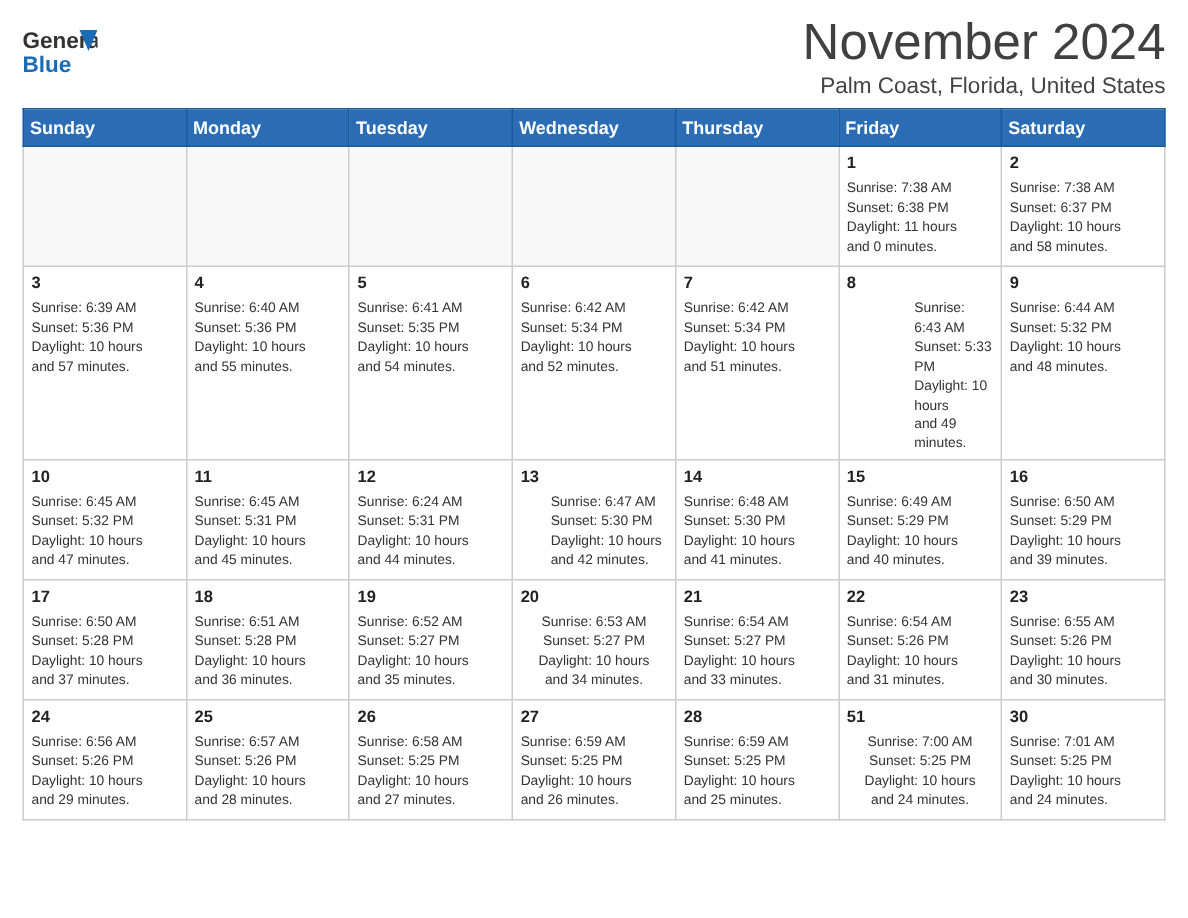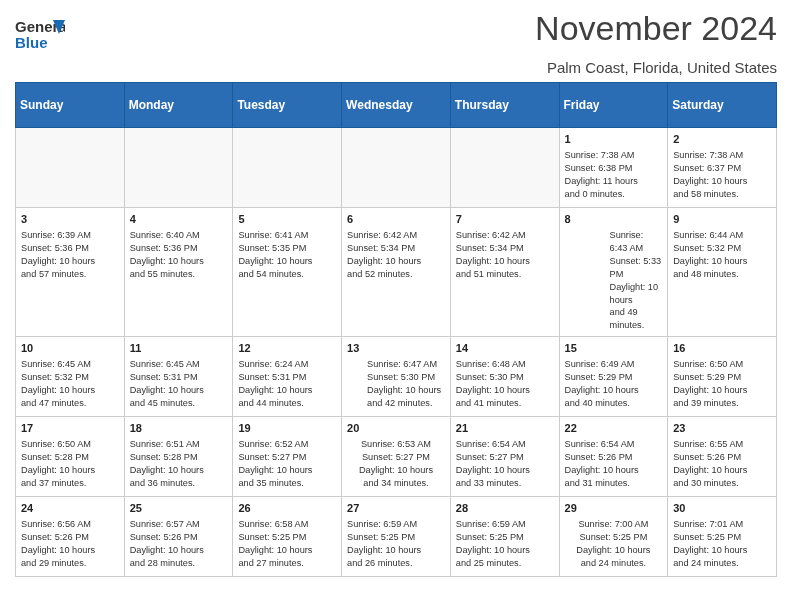--- a/index.html
+++ b/index.html
@@ -31,34 +31,34 @@
     }
     .main-title {
       font-size: 34px;
       font-weight: 300;
       color: #404040;
       line-height: 1.1;
     }
     .sub-title {
       font-size: 15px;
       color: #444;
-      margin-top: 12px;
+      margin-top: 2px;
     }
     .calendar {
       width: 100%;
       border-collapse: collapse;
       border: 1px solid #ccc;
       table-layout: fixed;
     }
     .calendar th {
       background: #2a6db5;
       color: #fff;
       font-size: 12px;
       font-weight: bold;
-      padding: 15px 4px;
+      padding: 5px 4px;
       text-align: left;
       border: 1px solid #1a5a99;
     }
     .calendar td {
       vertical-align: top;
       border: 1px solid #ccc;
       padding: 4px 5px;
       font-size: 9.5px;
       line-height: 1.35;
       height: 80px;
@@ -317,21 +317,21 @@
 and 26 minutes.</div>
           </td>
           <td>
             <span class="day-num">28</span>
             <div class="day-info" style="white-space: pre-line;">Sunrise: 6:59 AM
 Sunset: 5:25 PM
 Daylight: 10 hours
 and 25 minutes.</div>
           </td>
           <td>
-            <span class="day-num">29</span>
+            <span class="day-num">51</span>
             <div class="day-info" style="white-space: pre-line; text-align: center;">Sunrise: 7:00 AM
 Sunset: 5:25 PM
 Daylight: 10 hours
 and 24 minutes.</div>
           </td>
           <td>
             <span class="day-num">30</span>
             <div class="day-info" style="white-space: pre-line;">Sunrise: 7:01 AM
 Sunset: 5:25 PM
 Daylight: 10 hours

